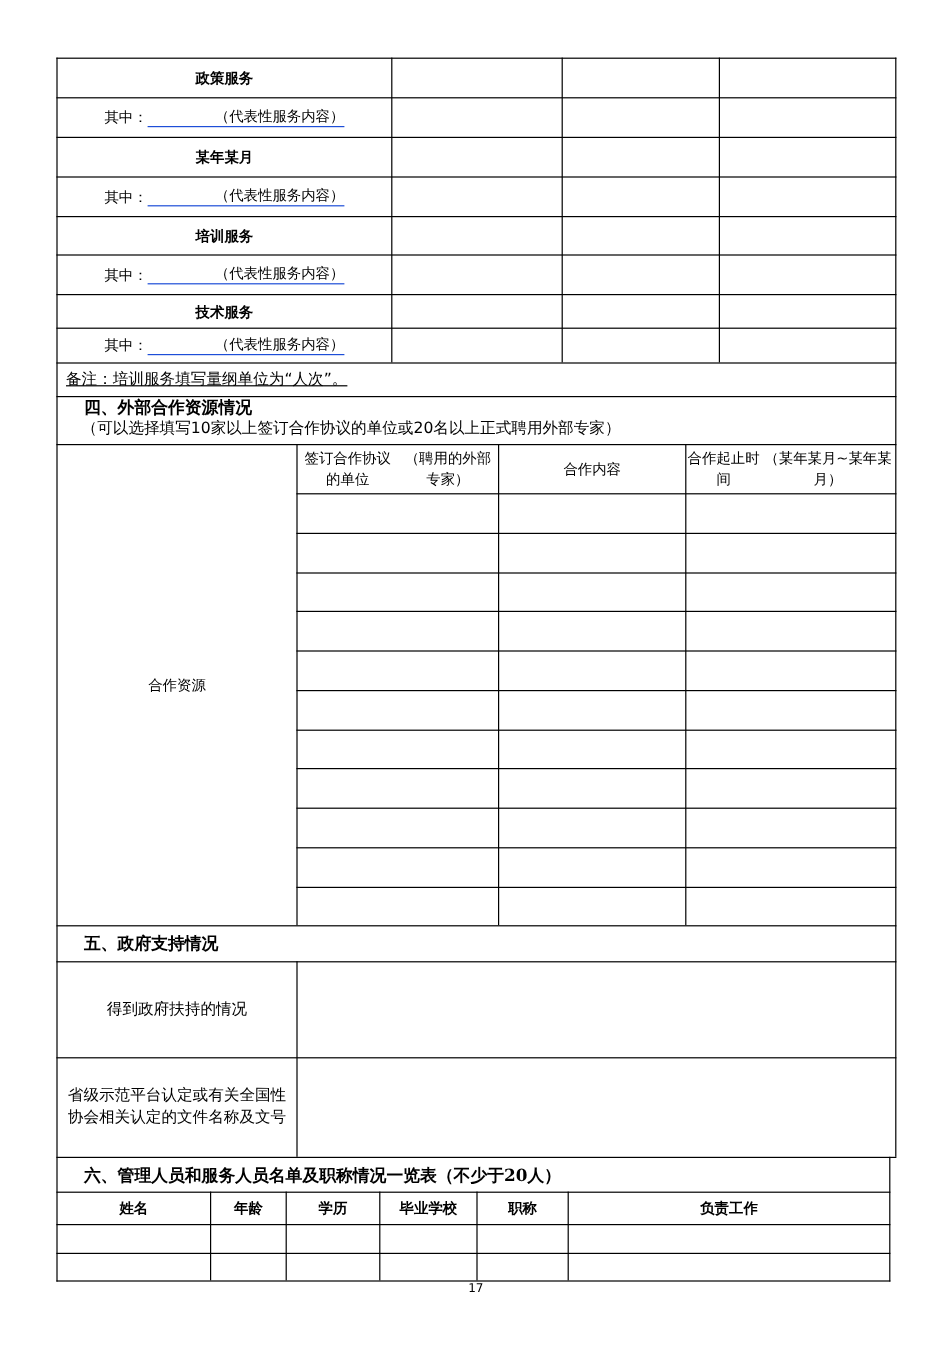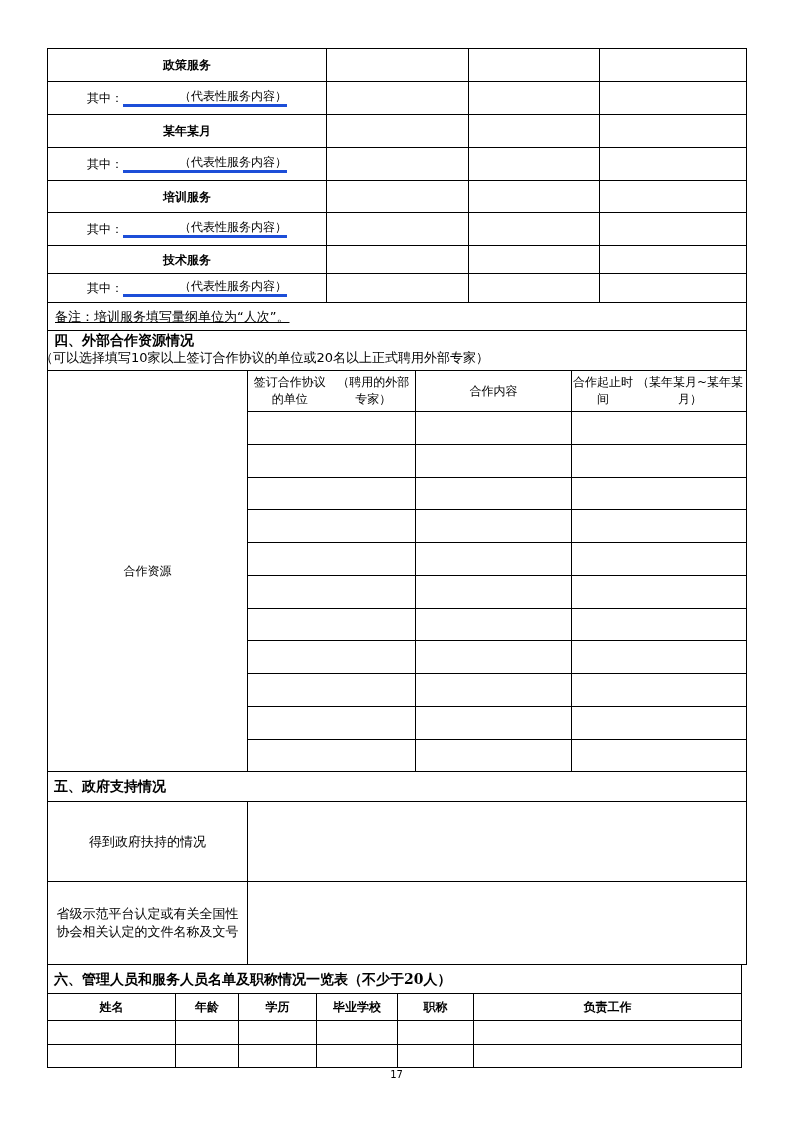--- a/index.html
+++ b/index.html
@@ -1,25 +1,25 @@
 <!DOCTYPE html>
 <html><head>
 <meta charset="utf-8">
 <style>
   html, body { margin: 0; padding: 0; background: #ffffff; }
   body { width: 793px; height: 1122px; position: relative; overflow: hidden;
          font-family: "DejaVu Sans", "Liberation Sans", sans-serif; color: #000; }
-  .abs { position: absolute; box-sizing: border-box; }
+  .abs { position: absolute; box-sizing: border-box; margin-left: 16px; }
   .hl { position: absolute; height: 1px; background: #000; }
   .vl { position: absolute; width: 1px; background: #000; }
   .cell { position: absolute; display: flex; align-items: center; justify-content: center;
           text-align: center; font-size: 12px; line-height: 16px; box-sizing: border-box; }
   .bold { font-weight: bold; }
   .left { justify-content: flex-start; padding-left: 7px; text-decoration: underline; }
-  .under { border-bottom: 3px solid #1d4ed8; display: inline-block; padding-left: 56px; line-height: 15px; }
+  .under { border-bottom: 1px solid #1d4ed8; display: inline-block; padding-left: 56px; line-height: 15px; }
   .sec-title { font-size: 14px; font-weight: bold; font-family: "DejaVu Serif", "Liberation Serif", serif; }
   .note { font-size: 13px; }
   .small { font-size: 12px; }
   .page-num { position: absolute; top: 1069px; left: 0; width: 793px; text-align: center; font-size: 10px; }
 </style>
 </head>
 <body>
 
 <div>
 
@@ -76,21 +76,21 @@
 
   <div class="cell note left" style="left:48px;top:303px;width:698px;height:27px">
       <span>备注：培训服务填写量纲单位为“人次”。</span>
     </div>
 </div>
 
 <div>
   <div class="abs" style="left:54px;top:331px;width:690px;height:20px;font-size:14px;line-height:18px">
     <span class="sec-title">四、外部合作资源情况</span>
   </div>
-  <div class="abs note" style="left:40px;top:349px;width:695px;height:20px;line-height:18px">
+  <div class="abs note" style="left:52px;top:349px;width:695px;height:20px;line-height:18px">
     <span>（可以选择填写10家以上签订合作协议的单位或20名以上正式聘用外部专家）</span>
   </div>
 
   <div class="vl" style="left:247px;top:370px;height:401px"></div>
   <div class="vl" style="left:415px;top:370px;height:401px"></div>
   <div class="vl" style="left:571px;top:370px;height:401px"></div>
 
   <div class="hl" style="left:247px;width:500px;top:411px"></div>
   <div class="hl" style="left:247px;width:500px;top:444px"></div>
   <div class="hl" style="left:247px;width:500px;top:477px"></div>

